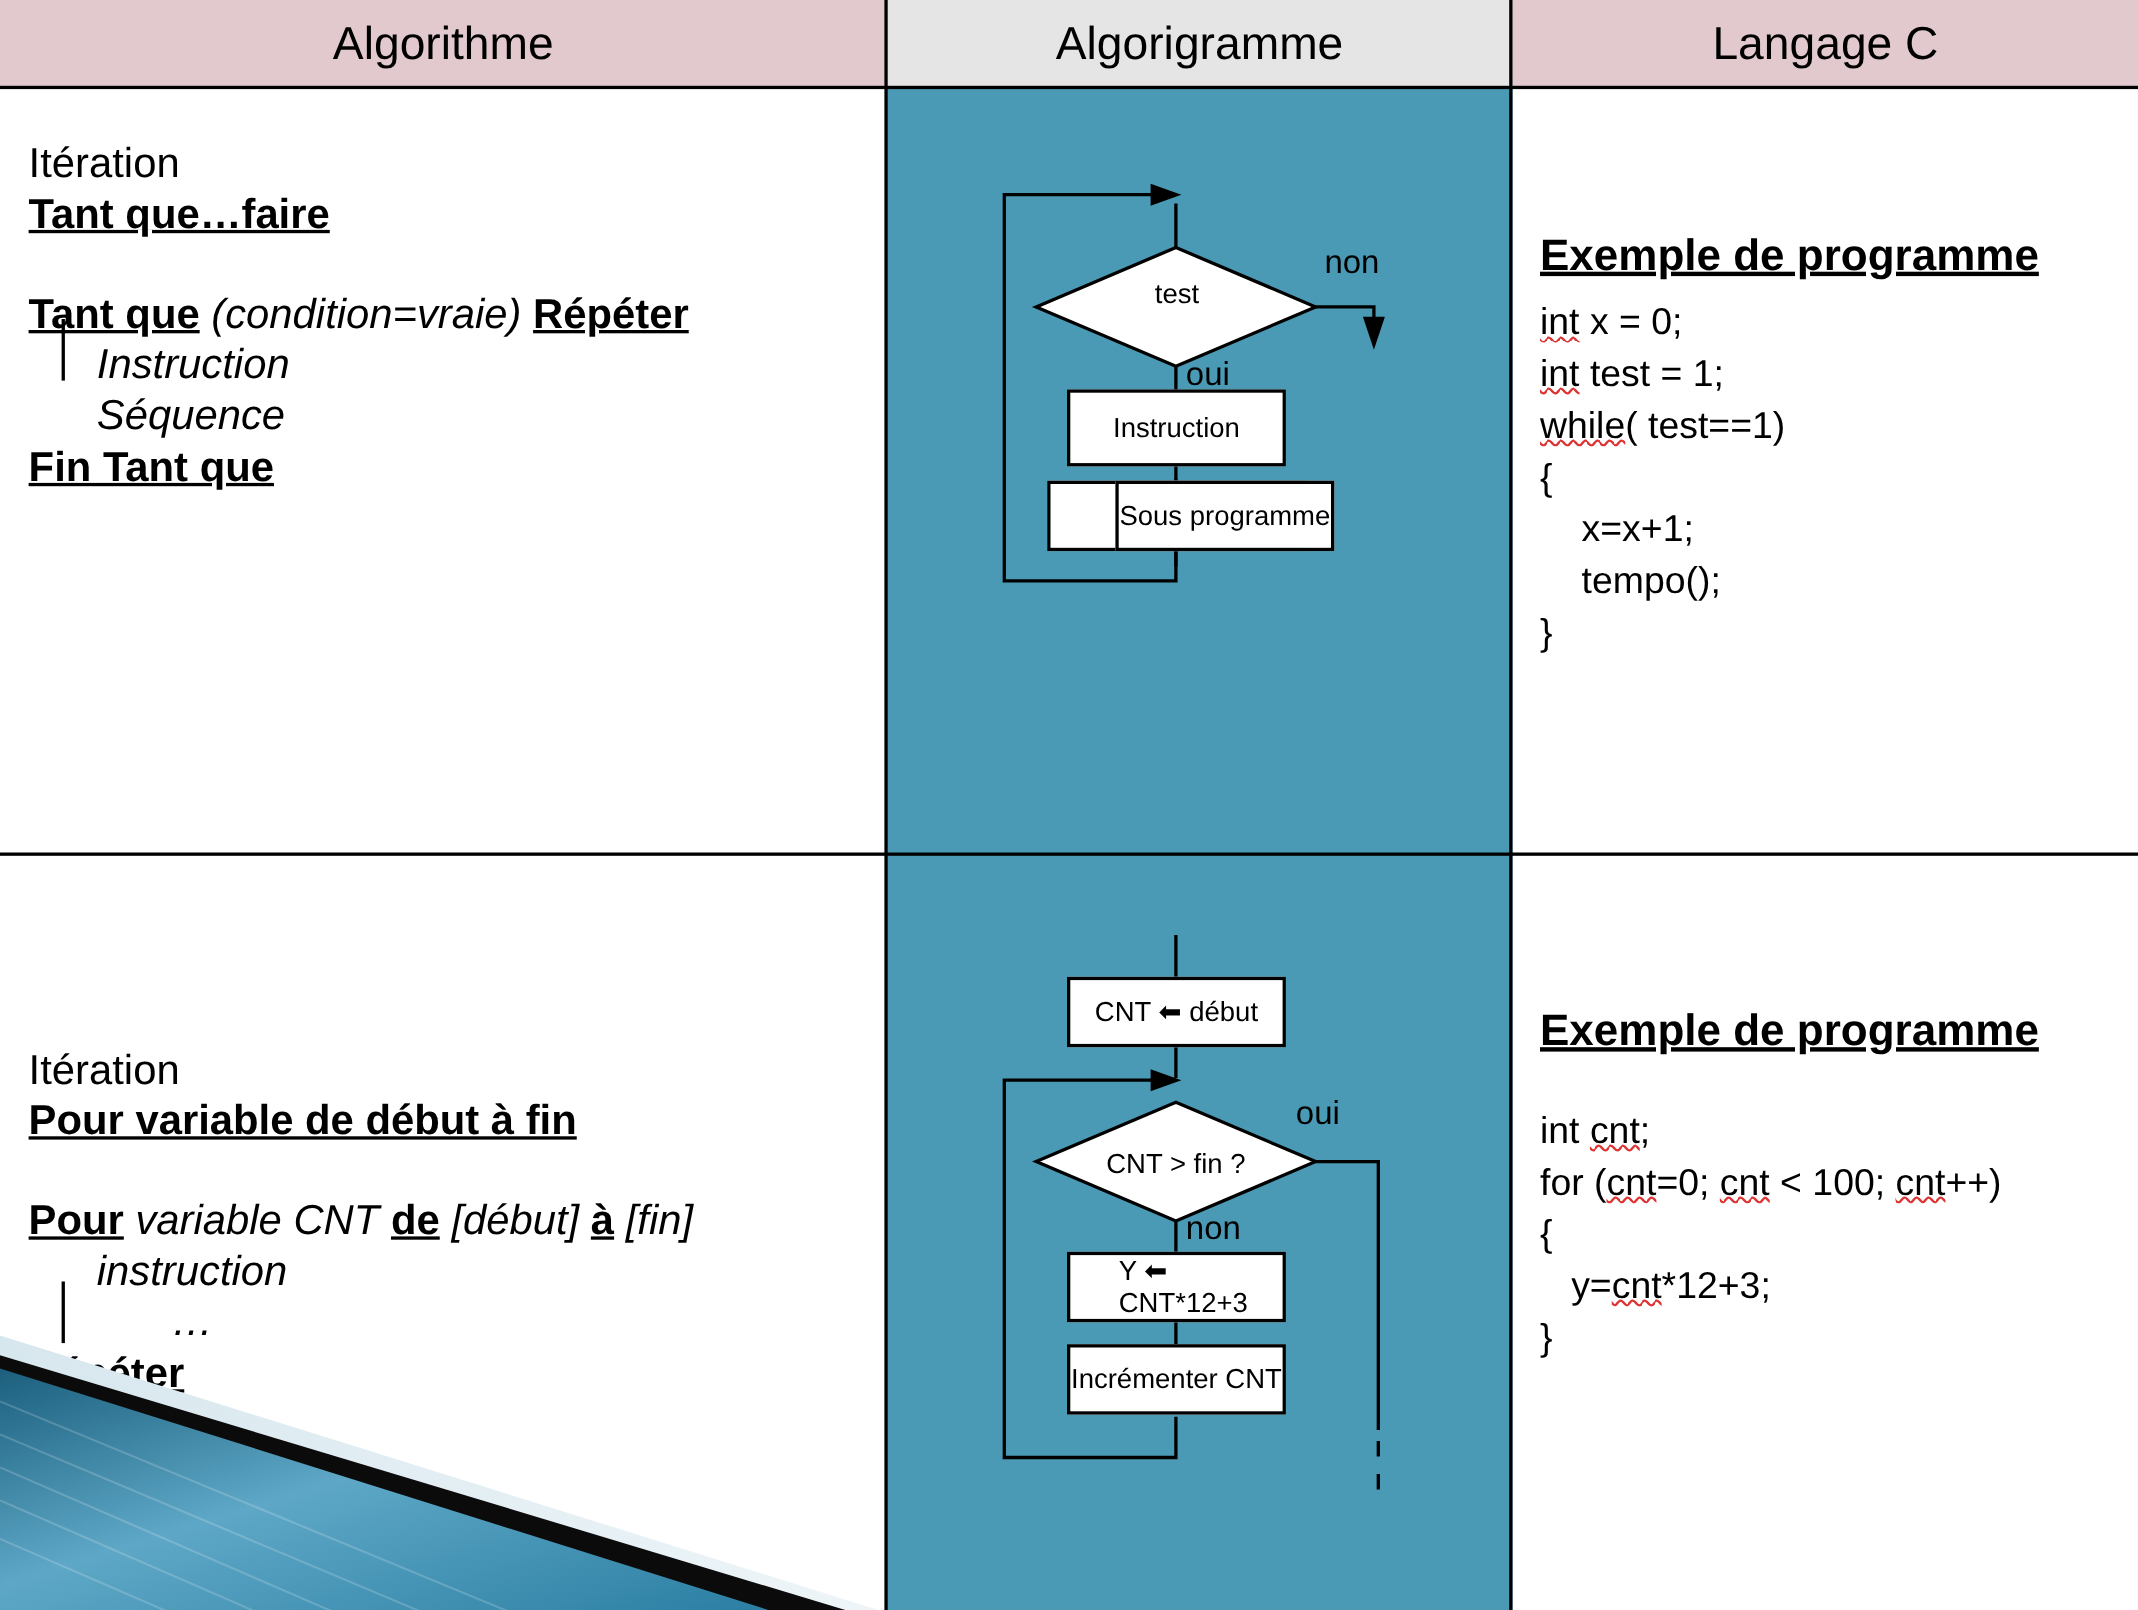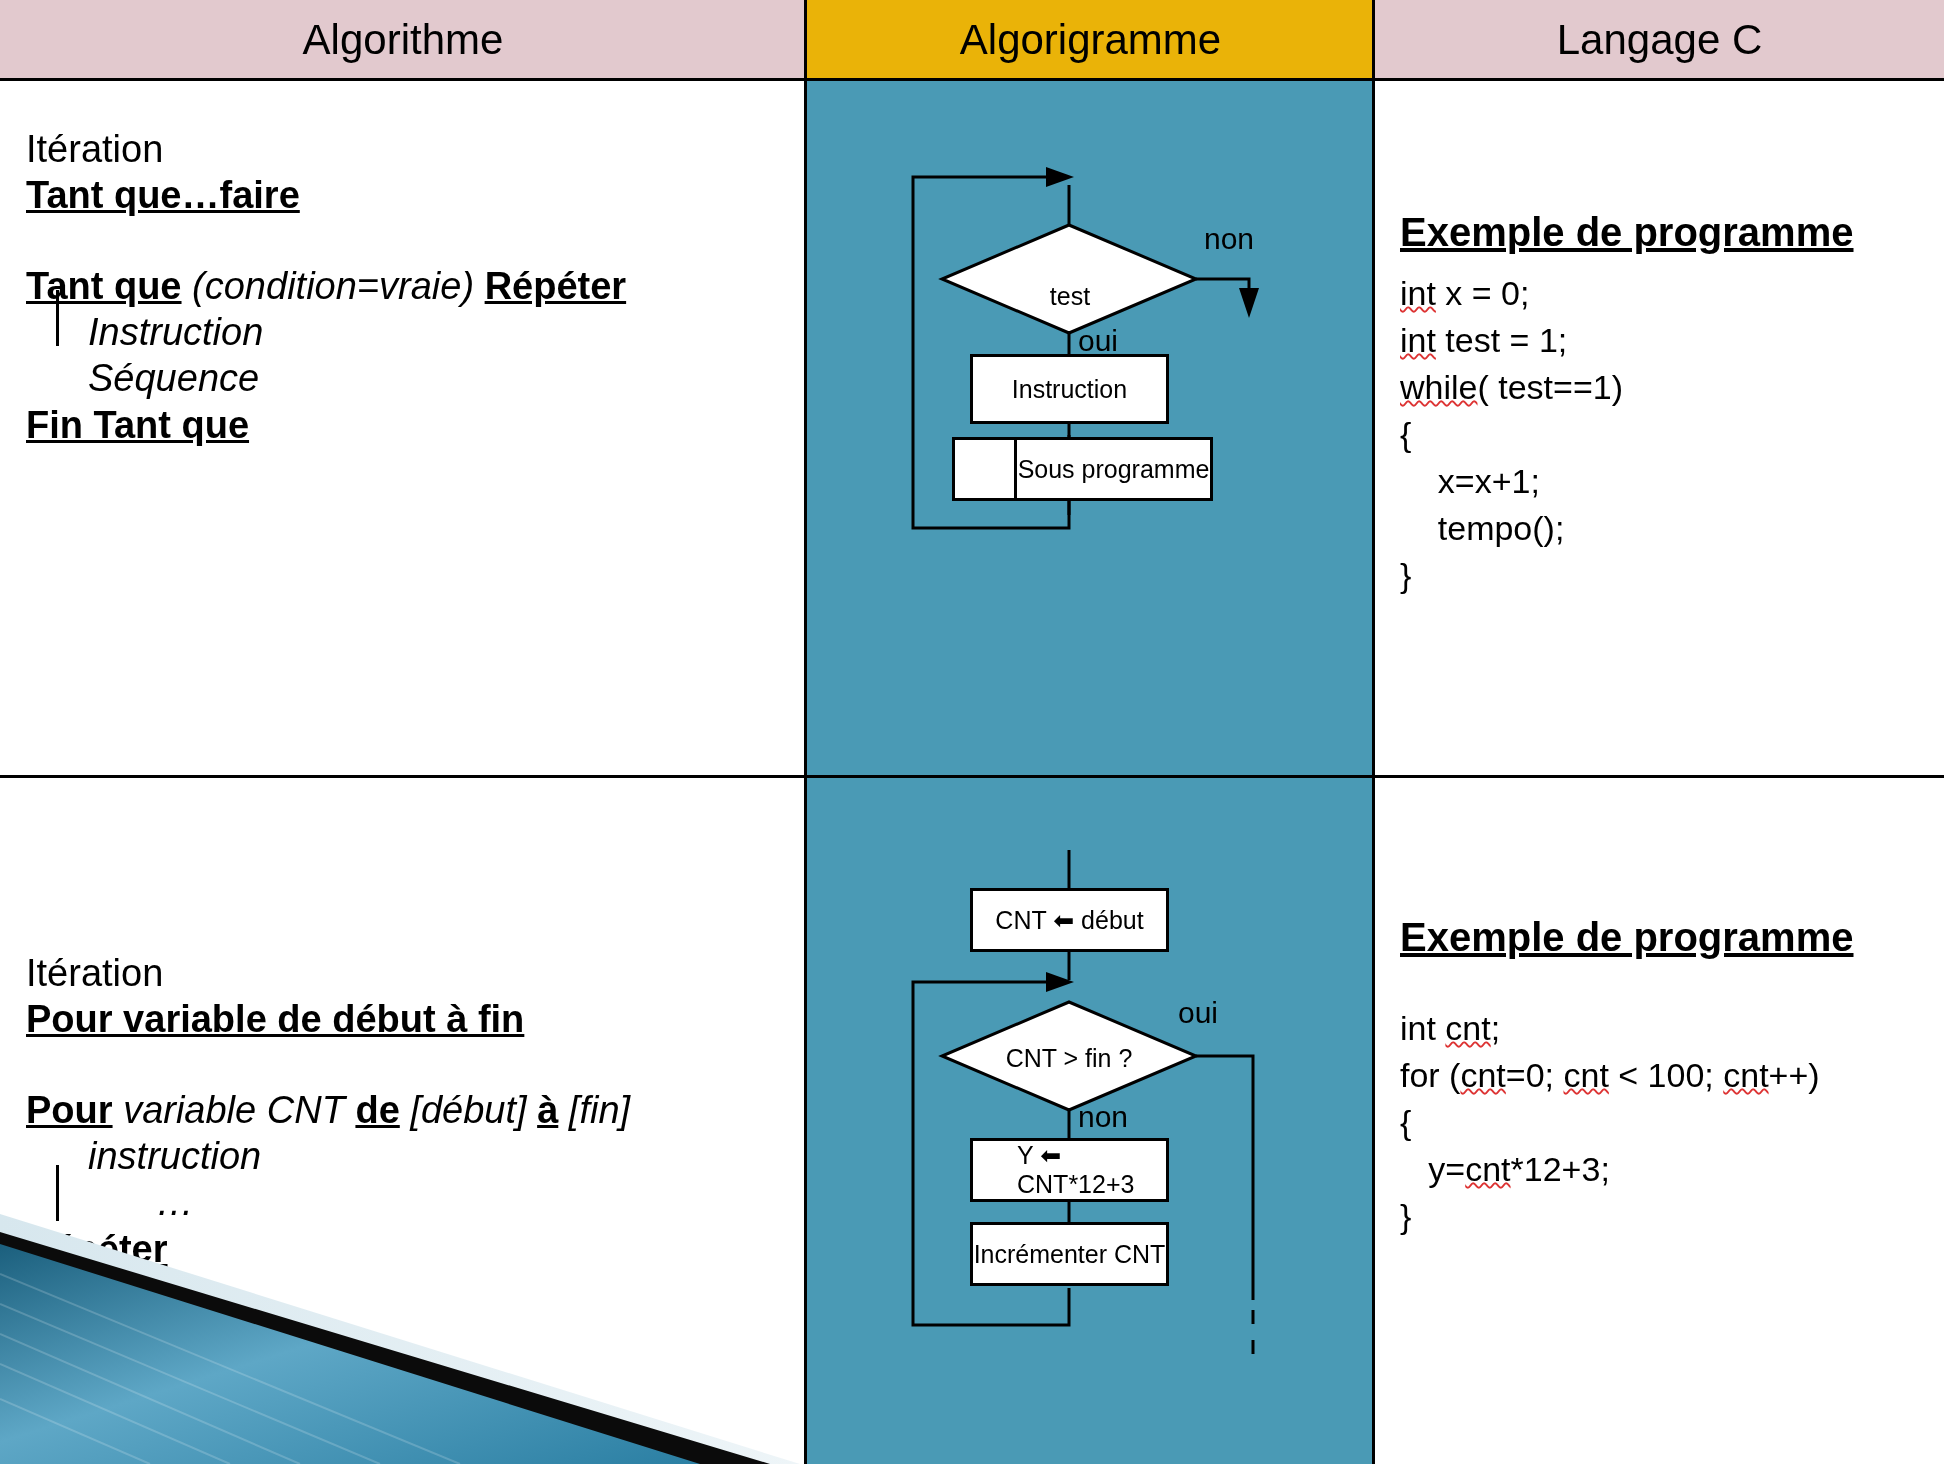--- a/index.html
+++ b/index.html
@@ -35,21 +35,21 @@
     height: 80px;
     background: #e2c9ce;
     display: flex;
     align-items: center;
     justify-content: center;
     font-size: 42px;
     color: #000;
     box-sizing: border-box;
   }
   .header-cell.algorithme { left: 0; width: 806px; }
-  .header-cell.algorigramme { left: 806px; width: 569px; background: #eab308; }
+  .header-cell.algorigramme { left: 806px; width: 569px; background: #e5e5e5; }
   .header-cell.langage { left: 1375px; width: 569px; }
 
   
   .mid-column {
     position: absolute;
     top: 0;
     left: 806px;
     width: 569px;
     height: 1464px;
     background: #4a9ab5;
@@ -212,21 +212,21 @@
 
       <polyline points="390,199 443,199 443,210" stroke="#000" stroke-width="3" fill="none"></polyline>
       <polygon points="443,238 433,208 453,208" fill="#000"></polygon>
 
       <line x1="263" y1="343" x2="263" y2="358" stroke="#000" stroke-width="3"></line>
 
       <polyline points="263,420 263,448 107,448 107,97 248,97" stroke="#000" stroke-width="3" fill="none"></polyline>
       <polygon points="268,97 240,87 240,107" fill="#000"></polygon>
     </svg>
 
-    <div class="fc-diamond-label" style="left: 219px; top: 202px; width: 90px;">test</div>
+    <div class="fc-diamond-label" style="left: 219px; top: 173px; width: 90px;">test</div>
     <div class="fc-label" style="left: 398px; top: 142px;">non</div>
     <div class="fc-label" style="left: 272px; top: 244px;">oui</div>
 
     <div class="fc-box" style="left: 164px; top: 274px; width: 199px; height: 70px;">
       <span>Instruction</span>
     </div>
 
     <div class="fc-sub-outer" style="left: 146px; top: 357px; width: 236px; height: 64px;"></div>
     <div class="fc-sub-inner" style="left: 164px; top: 357px; width: 199px; height: 64px; margin-left: 44px;">
       <span>Sous programme</span>

